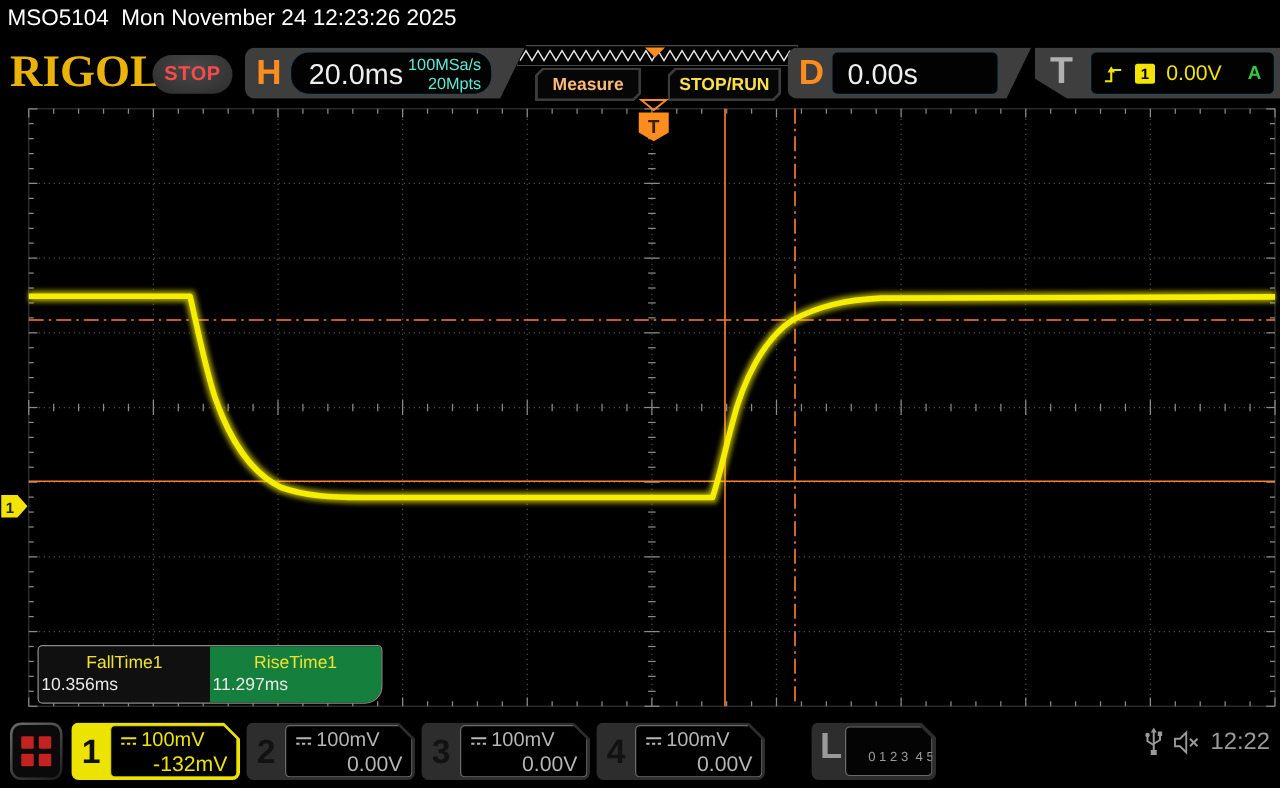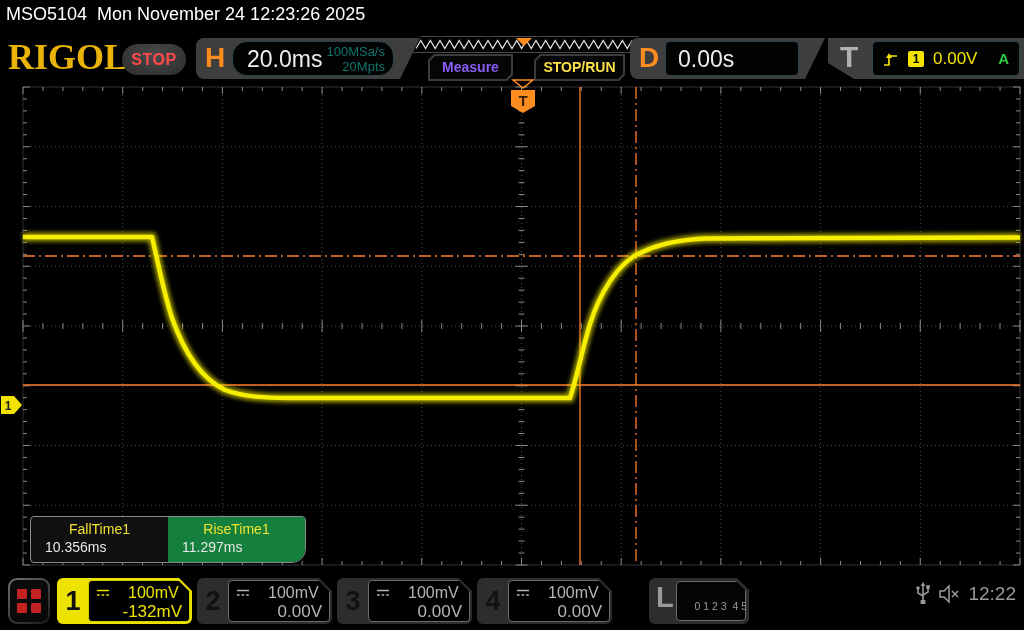--- a/index.html
+++ b/index.html
@@ -19,31 +19,31 @@
                background:radial-gradient(ellipse at 50% 35%, #4a4a4a, #2b2b2b);
                color:#ff4a4a; font-weight:700; font-size:16px; text-align:center; line-height:31px;
                letter-spacing:.5px; }
   .hgrp { position:absolute; left:196px; top:8px; width:224px; height:41px; background:#3e3e3e;
           border-radius:8px 0 0 8px;
           clip-path:polygon(0 0, 100% 0, calc(100% - 20px) 100%, 0 100%); }
   .hgrp .letter, .dgrp .letter { position:absolute; left:9px; top:4px; font-size:28px; font-weight:700; color:#ff8c1e; }
   .inner-box { position:absolute; background:#020202; border:1px solid #2e4450; border-radius:5px; }
   .hgrp .inner-box { left:36px; top:3px; right:26px; bottom:3px;border-radius:15px; }
   .hgrp .tb { position:absolute; left:14px; top:4px; color:#eee; font-size:23px; }
-  .hgrp .sr { position:absolute; right:8px; top:2px; color:#0f766e; font-size:13px; line-height:15px; text-align:right;margin-left:26px; }
+  .hgrp .sr { position:absolute; right:8px; top:2px; color:#5eead4; font-size:13px; line-height:15px; text-align:right;margin-left:26px; }
   .wavebar { position:absolute; left:413px; top:6px; width:226px; height:17px; background:#020202;
              border:1px solid #4a4a4a;
              clip-path:polygon(8px 0, 100% 0, calc(100% - 8px) 100%, 0 100%); }
   .btn { position:absolute; top:24px; height:27px; background:#3c3c3c;
          clip-path:polygon(6px 0, 100% 0, 100% calc(100% - 6px), calc(100% - 6px) 100%, 0 100%, 0 6px); }
   .btn .face { position:absolute; inset:2px; background:#060606; text-align:center;
                clip-path:polygon(5px 0, 100% 0, 100% calc(100% - 5px), calc(100% - 5px) 100%, 0 100%, 0 5px);
                font-weight:700; font-size:14px; line-height:23px; }
   .btn-measure { left:428px; width:85px; }
-  .btn-measure .face { color:#8b5cf6;text-align:center; }
+  .btn-measure .face { color:#fdba74;text-align:center; }
   .btn-stoprun { left:534px; width:91px; }
   .btn-stoprun .face { color:#fde047; }
   .dgrp { position:absolute; left:630px; top:8px; width:195px; height:41px; background:#3e3e3e;
           border-radius:8px 0 0 8px;
           clip-path:polygon(0 0, 100% 0, calc(100% - 20px) 100%, 0 100%); }
   .dgrp .inner-box { left:35px; top:3px; right:26px; bottom:3px; }
   .dgrp .val { position:absolute; left:12px; top:4px; color:#eee; font-size:23px; }
   .tgrp { position:absolute; left:828px; top:8px; width:196px; height:41px; background:#3e3e3e;
           clip-path:polygon(0 0, 100% 0, 100% 100%, 26px 100%, 0 calc(100% - 16px)); }
   .tgrp .letter { position:absolute; left:12px; top:2px; font-size:30px; font-weight:700; color:#b0b0b0; }
@@ -56,38 +56,38 @@
   
   #scope-svg { position:absolute; left:0; top:78px; }
 
   
   .meas-panel { position:absolute; left:30px; top:516px; width:276px; height:47px;
                 border:1px solid #8a8a8a; border-radius:4px 4px 14px 4px; overflow:hidden;
                 display:flex; background:#101010; }
   .meas-cell { width:50%; height:100%; padding-top:4px; text-align:center; }
   .meas-cell.selected { background:#15803d; }
   .meas-cell .lbl { color:#f0e130; font-size:14px; }
-  .meas-cell .val { color:#e8e8e8; font-size:14px; margin-top:2px; text-align:left; padding-left:14px; }
+  .meas-cell .val { color:#e8e8e8; font-size:14px; margin-top:2px; text-align:left; padding-left:2px; }
 
   
   .bottom-bar { position:absolute; left:0; top:570px; width:1024px; height:60px; background:#000; }
   .menu-btn { position:absolute; left:8px; top:8px; width:42px; height:46px; border-radius:9px;
               background:linear-gradient(145deg,#6e6e6e,#1a1a1a); padding:2px; }
   .menu-btn .in { width:100%; height:100%; border-radius:7px; background:#0a0a0a;
                   display:grid; grid-template-columns:10px 10px; grid-template-rows:10px 10px;
                   gap:4px; justify-content:center; align-content:center; }
   .menu-btn .sq { background:#c32222; border-radius:1px; }
   .ch { position:absolute; top:8px; width:135px; height:46px; border-radius:6px;
         clip-path:polygon(0 0, calc(100% - 13px) 0, 100% 13px, 100% 100%, 0 100%); }
   .ch .num { position:absolute; left:0; top:0; width:32px; height:100%; font-size:27px; font-weight:700;
              text-align:center; line-height:46px; }
   .ch .cin { position:absolute; left:31px; top:2px; right:2px; bottom:2px; background:#000;
              border-radius:4px; padding:2px 7px 0 7px;
              clip-path:polygon(0 0, calc(100% - 12px) 0, 100% 12px, 100% 100%, 0 100%); }
-  .ch .r1 { display:flex; align-items:center; gap:17px; font-size:16px; line-height:19px; }
+  .ch .r1 { display:flex; align-items:center; gap:2px; font-size:16px; line-height:19px; }
   .ch .r2 { text-align:right; font-size:17px; line-height:19px; }
   .ch1 { left:57px; background:#ede300; }
   .ch1 .num { color:#101010; }
   .ch1 .cin { border:1px solid #d8cd00; color:#ede300; }
   .ch-off { background:#2d2d2d; }
   .ch-off .num { color:#121212; }
   .ch-off .cin { border:1px solid #6a6a6a; color:#b5b5b5; }
   .ch2 { left:197px; } .ch3 { left:337px; } .ch4 { left:477px; }
   .logic-box { position:absolute; left:649px; top:8px; width:100px; height:46px; background:#2d2d2d;
                border-radius:6px; clip-path:polygon(0 0, calc(100% - 12px) 0, 100% 12px, 100% 100%, 0 100%); }

